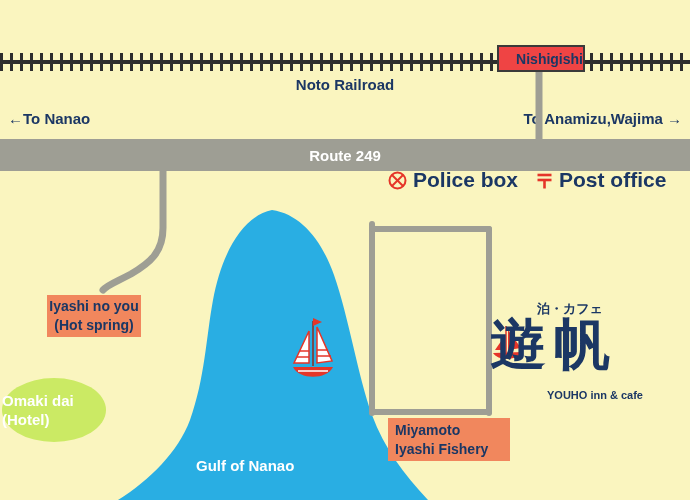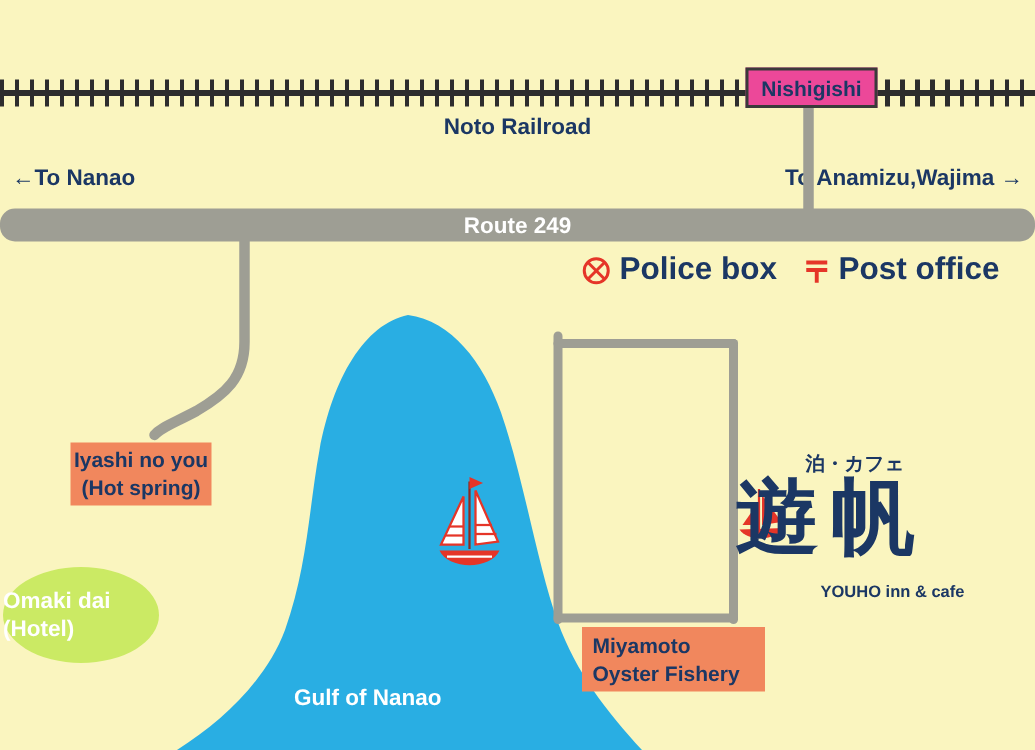--- a/index.html
+++ b/index.html
@@ -23,33 +23,33 @@
   .railroad::after{
     content:"";position:absolute;left:0;right:0;top:7px;height:4px;background:#2d2d2d;
   }
   .railroad-label{
     top:76px;left:0;width:100%;text-align:center;font-size:15px;
   }
 
   
   .station{
     left:497px;top:45px;width:88px;height:27px;
-    background:#ec4899;border:2px solid #3a3a3a;box-sizing:border-box;
-    display:flex;align-items:center;justify-content:center;
+    background:#ef4444;border:2px solid #3a3a3a;box-sizing:border-box;
+    display:flex;align-items:center;justify-content:flex-end;
     font-size:14px;font-weight:bold;z-index:5;
   }
 
   .dir{top:110px;font-size:15px;}
   .dir-left{left:8px;}
   .dir-right{right:8px;text-align:right;}
 
   
   .route-band{
-    left:0;right:0;top:139px;height:22px;background:#9E9E94;
-    display:flex;align-items:center;justify-content:center;z-index:2;border-radius:10px;
+    left:0;right:0;top:139px;height:32px;background:#9E9E94;
+    display:flex;align-items:center;justify-content:center;z-index:2;
   }
   .route-band span{color:#fff;font-weight:bold;font-size:15px;}
 
   
   .legend{top:170px;height:20px;display:flex;align-items:center;gap:6px;font-size:21px;z-index:4;}
   .legend-police{left:388px;}
   .legend-post{left:536px;}
 
   svg.layer{position:absolute;left:0;top:0;z-index:1;}
 
@@ -159,20 +159,20 @@
   <div class="abs hotel white-label">
     <span>Omaki dai</span>
     <span>(Hotel)</span>
   </div>
 
 
   <div class="abs gulf white-label">Gulf of Nanao</div>
 
   <div class="abs tag tag-fishery navy">
     <span>Miyamoto</span>
-    <span>Oyster Fishery</span>
+    <span>Iyashi Fishery</span>
   </div>
 
   <div class="abs logo-cat navy">泊・カフェ</div>
   <div class="abs logo-name navy">遊帆</div>
   <div class="abs logo-sub navy">YOUHO inn &amp; cafe</div>
 
 </div>
 
 </body></html>

